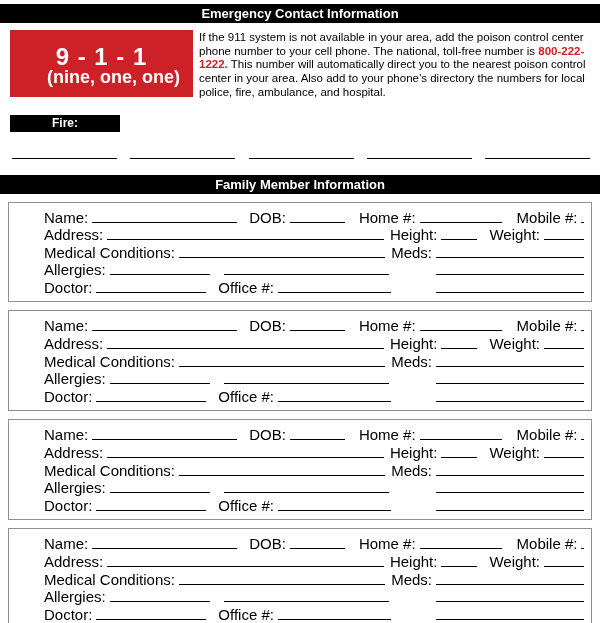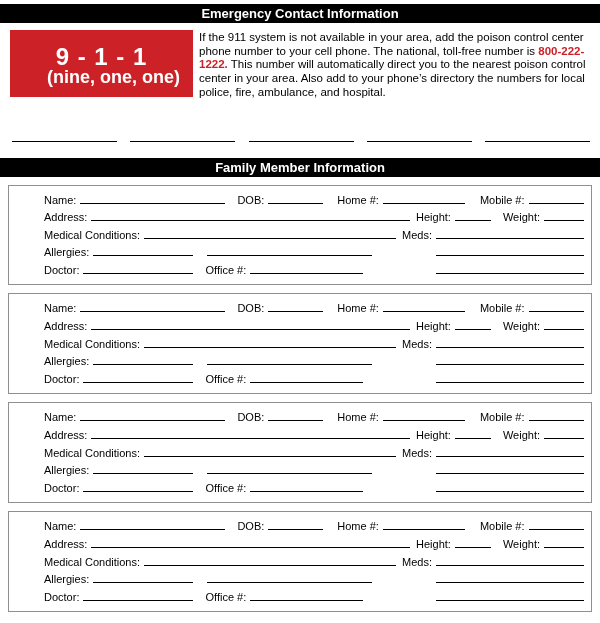--- a/index.html
+++ b/index.html
@@ -40,41 +40,42 @@
   .contact-line { width: 105px; height: 0; border-bottom: 1.5px solid #000; }
 
   
   .sections { }
   .member {
     margin: 8px 8px 0 8px; border: 1px solid #8f8f8f;
     padding: 6px 7px 5px 7px;
   }
   .frow {
     display: flex; align-items: baseline; white-space: nowrap;
-    font-size: 11px; height: 17.6px; line-height: 17.6px; padding-left: 28px;
+    font-size: 15px; height: 17.6px; line-height: 17.6px; padding-left: 28px;
   }
   .ln { border-bottom: 1px solid #000; height: 11px; flex: none; margin-left: 4px; }
   .ln-grow { flex: 1 1 auto; }
   .ml-auto { margin-left: auto; }
   .lbl { flex: none; }
 </style>
 </head>
 <body>
 
 <div class="bar bar-top">Emergency Contact Information</div>
 
 <div class="intro-row">
   <div class="badge" style="background-color: rgb(203, 33, 39);">
     <div class="badge-number">9 - 1 - 1</div>
     <div class="badge-words">(nine, one, one)</div>
   </div>
   <div class="intro-text"><span>If the 911 system is not available in your area, add the poison control center phone number to your cell phone. The national, toll-free number is </span><span class="phone-number" style="color: rgb(203, 33, 39);">800-222-1222.</span><span> This number will automatically direct you to the nearest poison control center in your area. Also add to your phone’s directory the numbers for local police, fire, ambulance, and hospital.</span></div>
 </div>
 
 <div class="contact-row">
+  <div class="contact-box">Fire:</div>
 </div>
 <div class="contact-lines">
   <div class="contact-line"></div>
   <div class="contact-line"></div>
   <div class="contact-line"></div>
   <div class="contact-line"></div>
   <div class="contact-line"></div>
 </div>
 
 <div class="bar bar-family">Family Member Information</div>

